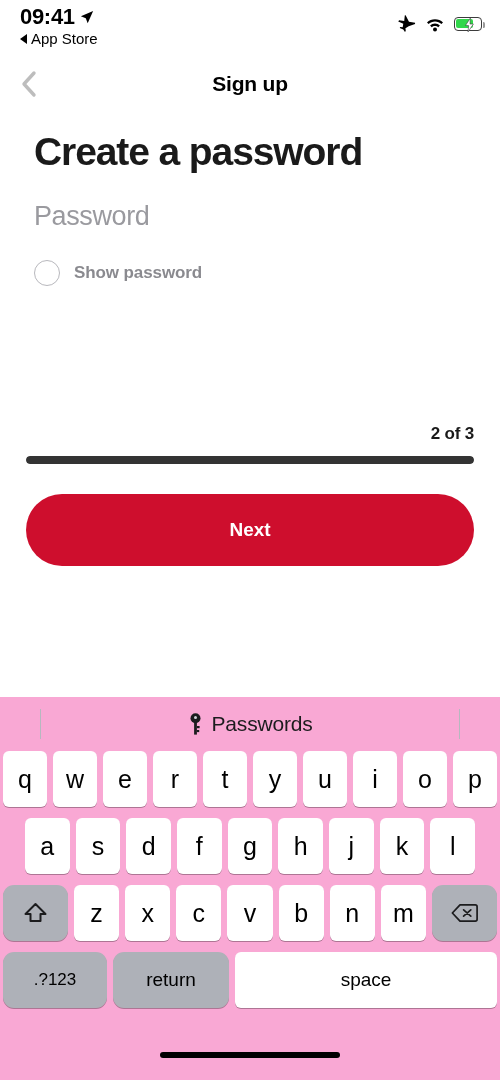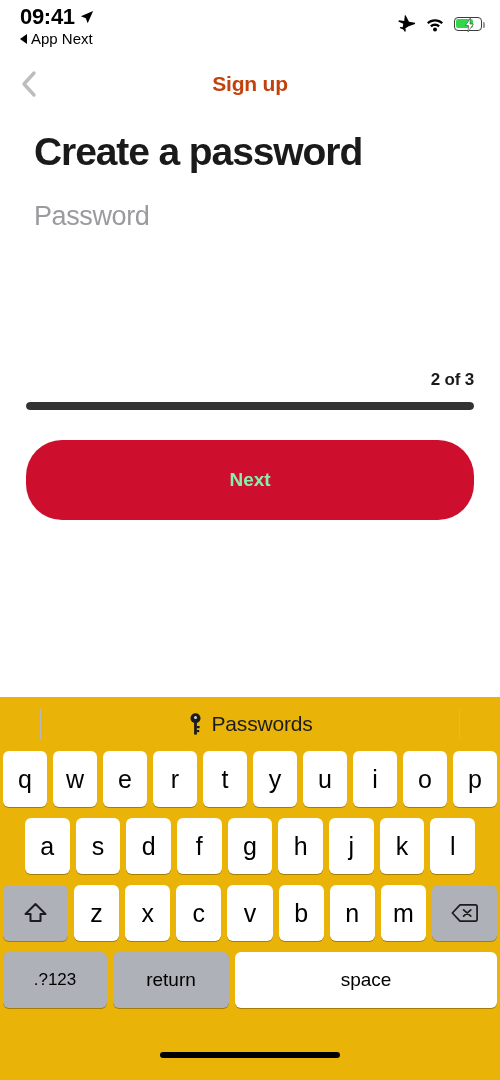--- a/index.html
+++ b/index.html
@@ -65,21 +65,21 @@
     padding:0 20px;
   }
   .nav-back {
     width:30px; height:34px;
     display:flex; align-items:center; justify-content:flex-start;
     cursor:pointer;
   }
   .nav-title {
     position:absolute; left:0; right:0;
     text-align:center;
-    font-size:21px; font-weight:bold; color:#c2410c;
+    font-size:21px; font-weight:bold; color:#000000;
     letter-spacing:-0.2px;
     pointer-events:none;
   }
 
   
   .content { padding:0 34px; }
   .page-heading {
     font-size:39px; font-weight:bold; color:#1a1a1a;
     letter-spacing:-1.1px;
     margin-top:22px;
@@ -121,34 +121,34 @@
   .progress-track {
     margin-top:12px;
     height:8px; border-radius:5px;
     background:#e6e6e6; overflow:hidden;
   }
   .progress-fill { height:100%; background:#333333; border-radius:5px; }
 
   .next-button {
     display:block;
     margin:30px 26px 0 26px;
-    height:80px; width:calc(100% - 52px);
+    height:72px; width:calc(100% - 52px);
     border:none; border-radius:36px;
     background:#CE0E2D;
-    color:#86efac;
+    color:#ffffff;
     font-size:19px; font-weight:bold;
     letter-spacing:-0.1px;
     font-family:"Liberation Sans", sans-serif;
     cursor:pointer;
   }
 
   
   .keyboard {
     position:absolute; left:0; right:0; bottom:0;
-    background:#eab308;
+    background:#f9a8d4;
     padding-bottom:0;
   }
   .kb-suggest {
     height:54px;
     display:flex; align-items:center; justify-content:center;
     position:relative;
   }
   .kb-suggest .divider {
     position:absolute; top:12px; width:1px; height:30px; background:#b6b8bf;
   }
@@ -172,21 +172,21 @@
     background:#ffffff;
     border-radius:6px;
     height:56px;
     flex:1 1 0;
     display:flex; align-items:center; justify-content:center;
     font-size:25px; color:#000;
     box-shadow:0 1px 0 rgba(0,0,0,0.30);
     cursor:pointer;
     user-select:none;
   }
-  .key.gray { background:#aeb1b8; }
+  .key.gray { background:#aeb1b8;border-radius:11px; }
   .key.wide-fn { flex:0 0 65px; }
   .key.numkey  { flex:0 0 104px; font-size:17px; }
   .key.space   { flex:1 1 auto; font-size:19px; }
   .key.return  { flex:0 0 116px; font-size:19px; }
 
   .glyph { width:27px; height:24px; display:block; }
 
   .kb-bottom { height:72px; position:relative; }
   .home-indicator {
     position:absolute; bottom:22px; left:50%;
@@ -201,21 +201,21 @@
 <div class="status-bar">
   <div class="sb-left">
     <div class="sb-time-row">
       <span class="sb-time">09:41</span>
       <svg class="loc-arrow" viewBox="0 0 16 16">
         <path d="M15 1 L1 7.2 L6.6 9.4 L8.8 15 Z" fill="#000"></path>
       </svg>
     </div>
     <div class="sb-back-row">
       <span class="sb-back-tri"></span>
-      <span class="sb-back-label">App Next</span>
+      <span class="sb-back-label">App Store</span>
     </div>
   </div>
 
   <div class="sb-right">
     <svg class="icon-plane" viewBox="0 0 20 20">
       <path d="M19 9.2 L12.6 8.2 L9.2 1.6 C9.0 1.2 8.3 1.2 8.2 1.7 L7.6 7.4 L2.2 6.6 L1.3 8.0 L6.6 10.2 L6.0 14.0 L3.4 13.6 L2.9 14.8 L6.6 16.4 L8.4 18.9 L9.2 17.8 L8.9 15.0 L12.3 12.9 L19 10.6 Z" fill="#000"></path>
     </svg>
     <svg class="icon-wifi" viewBox="0 0 20 16">
       <path d="M10 3.2c3.1 0 5.9 1.2 8 3.2l-1.6 1.7C14.7 6.4 12.4 5.4 10 5.4S5.3 6.4 3.6 8.1L2 6.4C4.1 4.4 6.9 3.2 10 3.2z" fill="#000"></path>
       <path d="M10 7.6c1.9 0 3.6.7 4.9 2l-1.6 1.7c-.9-.9-2-1.4-3.3-1.4s-2.4.5-3.3 1.4L5.1 9.6c1.3-1.3 3-2 4.9-2z" fill="#000"></path>
@@ -237,20 +237,24 @@
     </svg>
   </div>
   <div class="nav-title">Sign up</div>
 </div>
 
 <div class="content">
   <h1 class="page-heading">Create a password</h1>
 
   <input class="password-field" type="text" placeholder="Password" style="">
 
+  <div class="show-row">
+    <span class="check-circle"></span>
+    <span class="show-label">Show password</span>
+  </div>
 </div>
 
 <div class="progress-wrap">
   <div class="progress-count">2 of 3</div>
   <div class="progress-track">
     <div class="progress-fill" id="progress-fill" style="width: 100%; background: rgb(51, 51, 51);"></div>
   </div>
 </div>
 
 <button class="next-button" style="background: rgb(206, 14, 45);">Next</button>

